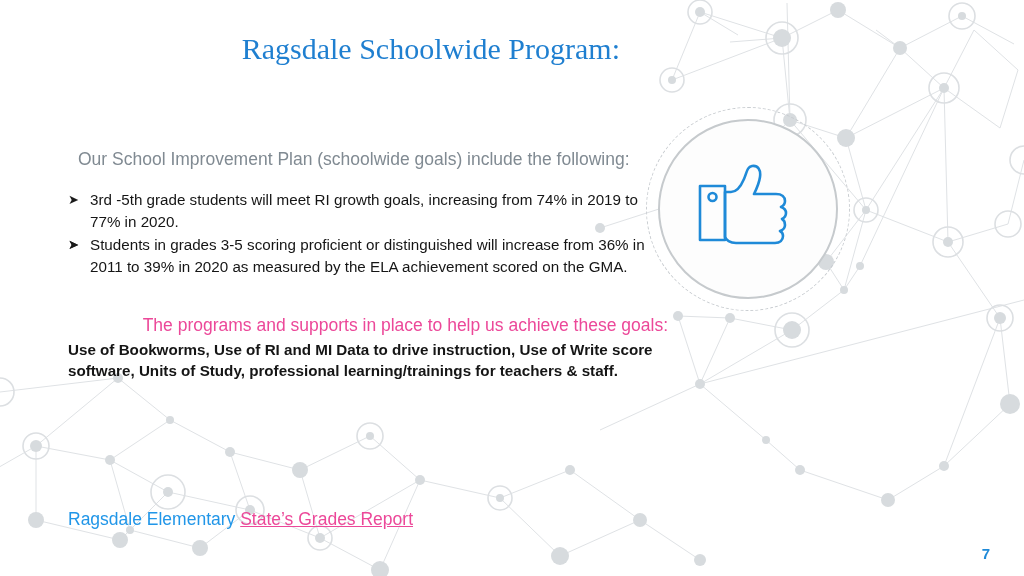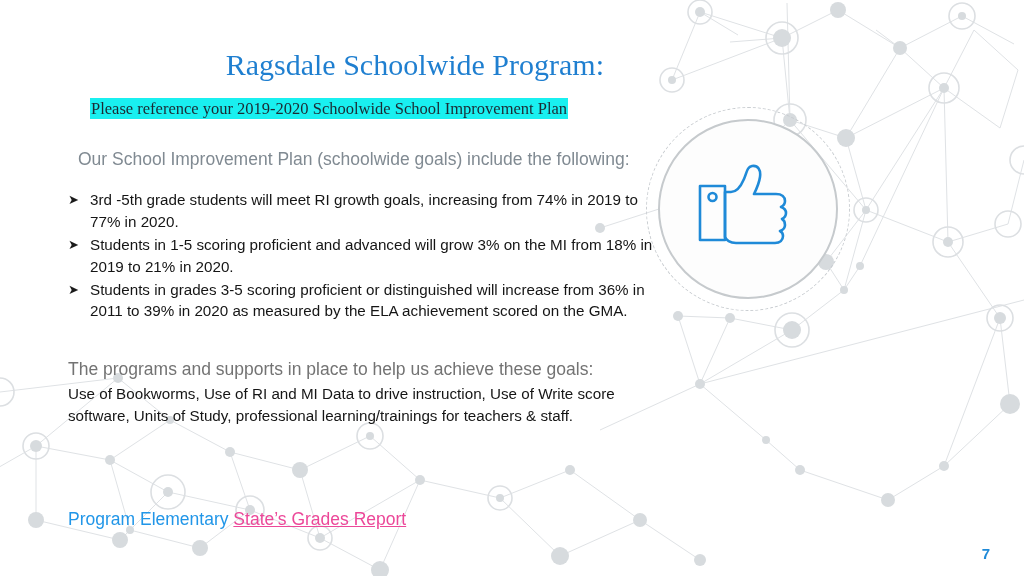--- a/index.html
+++ b/index.html
@@ -58,21 +58,21 @@
   }
 
   
   #title-block {
     position: absolute;
     left: 90px;
     top: 32px;
     width: 530px;
   }
   #slide-title {
-    margin: 16px;
+    margin: 0;
     font-family: "Liberation Serif", serif;
     font-size: 30px;
     font-weight: 400;
     line-height: 1.12;
     color: #1f7fd0;
     text-align: right;
     white-space: nowrap;
   }
   #slide-subtitle {
     margin: 0;
@@ -120,29 +120,31 @@
     left: 0;
     top: 1px;
     font-size: 13px;
     line-height: 1.55;
     color: #1a1a1a;
   }
   #supports-heading {
     margin: 36px 0 0 0;
     font-size: 17.5px;
     line-height: 1.37;
-    color: #737373;
+    color: #ec4899;
     font-weight: 400;
+    text-align: right;
   }
   #supports-body {
     margin: 1px 0 0 0;
     font-size: 15.2px;
     line-height: 1.44;
     color: #151515;
     width: 585px;
+    font-weight: bold;
   }
   #link-line {
     position: absolute;
     left: 68px;
     top: 508px;
     font-size: 17.5px;
     line-height: 1.3;
     color: #2196e8;
     white-space: nowrap;
   }
@@ -338,47 +340,43 @@
                  C92 55 94 57 94 60 C94 63 92 65 90 66
                  C92 67 93 69 93 72 C93 75 91 77 88 78
                  C90 79 91 81 91 83 C91 87 88 90 83 90
                  L44 90 C38 90 34 87 33 84 Z"></path>
       </g>
     </svg>
   </div>
 
   <div id="title-block">
     <div id="slide-title">Ragsdale Schoolwide Program:</div>
-    <div style="text-align:left;">
-      <span id="slide-subtitle">Please reference your 2019-2020 Schoolwide School Improvement Plan</span>
-    </div>
   </div>
 
   <div id="content">
 
     <p class="lead">Our School Improvement Plan (schoolwide goals) include the following:</p>
 
     <ul class="goals">
       <li>
         <span class="arrow">➤</span>
         <span>3rd -5th grade students will meet RI growth goals, increasing from 74% in 2019 to 77% in 2020.</span>
       </li>
       <li>
         <span class="arrow">➤</span>
-        <span>Students in 1-5 scoring proficient and advanced will grow 3% on the MI from 18% in 2019 to 21% in 2020.</span>
       </li>
       <li>
         <span class="arrow">➤</span>
         <span>Students in grades 3-5 scoring proficient or distinguished will increase from 36% in 2011 to 39% in 2020 as measured by the ELA achievement scored on the GMA.</span>
       </li>
     </ul>
 
     <p id="supports-heading">The programs and supports in place to help us achieve these goals:</p>
     <p id="supports-body">Use of Bookworms, Use of RI and MI Data to drive instruction, Use of Write score software, Units of Study, professional learning/trainings for teachers &amp; staff.</p>
   </div>
 
   <div id="link-line">
-    <span class="plain-link">Program Elementary</span><span>&nbsp;</span><a href="#" class="underlined-link">State’s Grades Report</a>
+    <span class="plain-link">Ragsdale Elementary</span><span>&nbsp;</span><a href="#" class="underlined-link">State’s Grades Report</a>
   </div>
 
   <div id="page-number">7</div>
 
 </div>
 
 </body></html>

